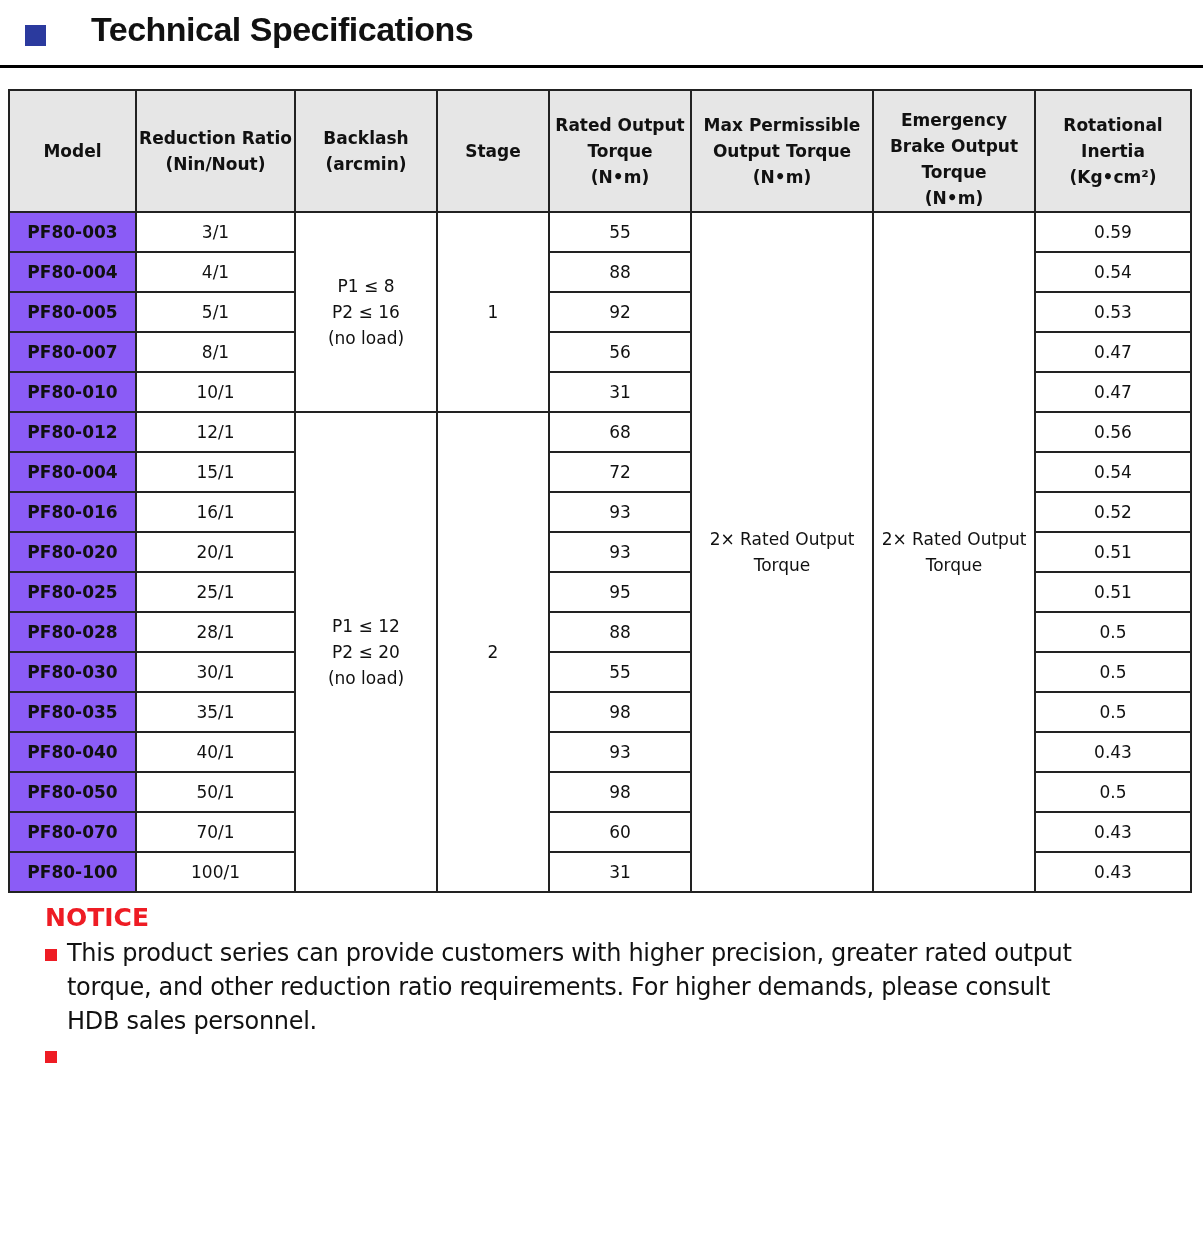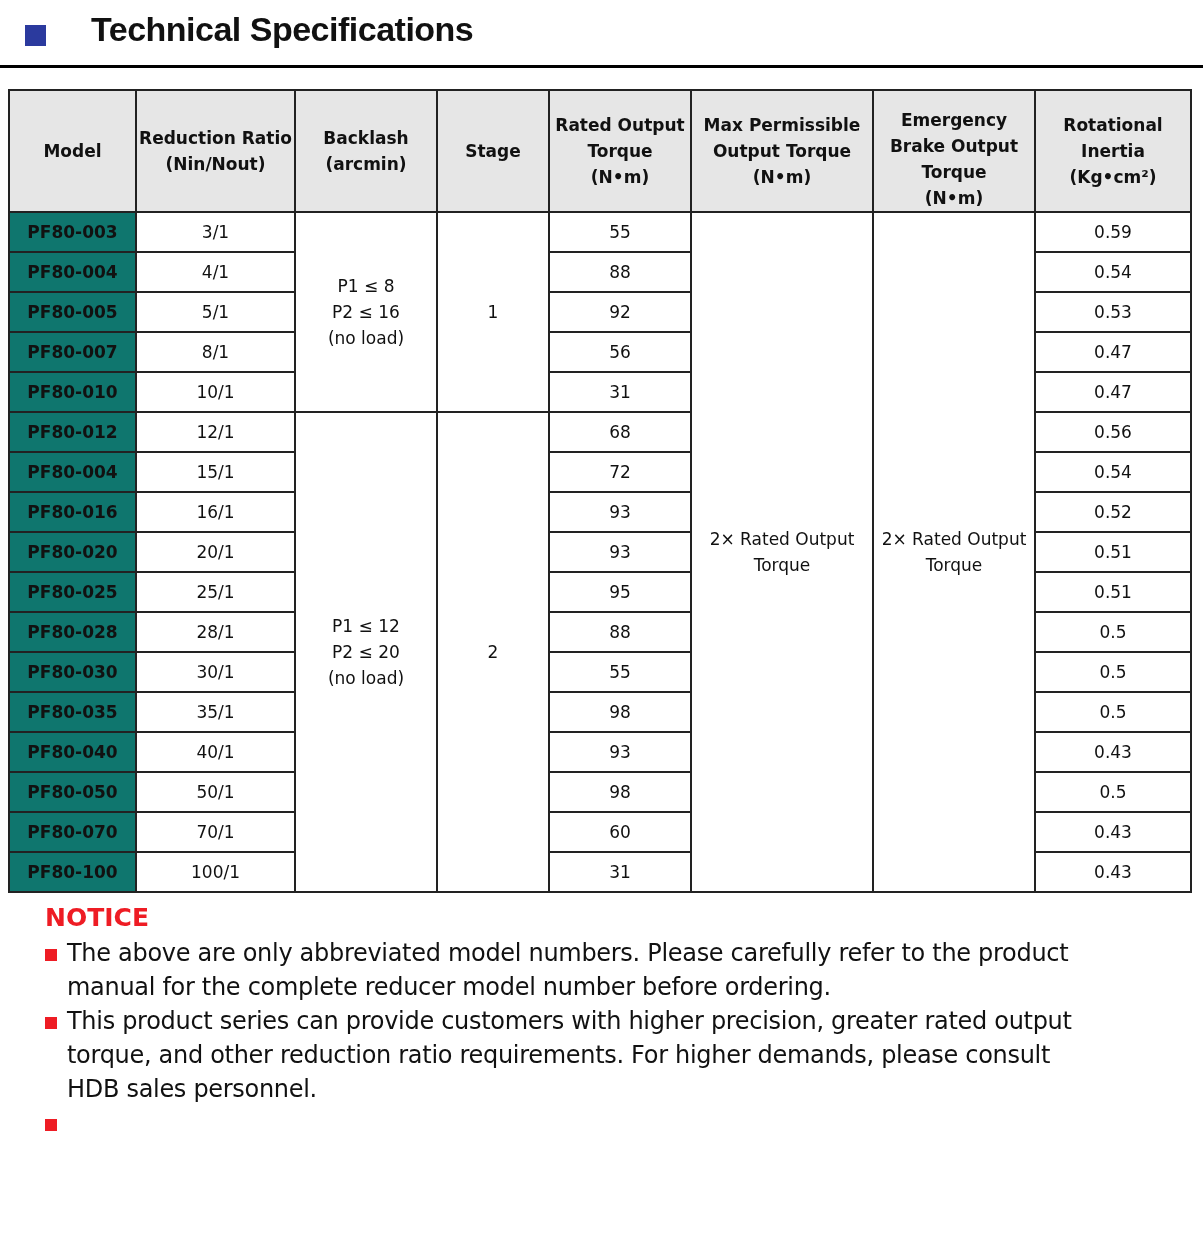--- a/index.html
+++ b/index.html
@@ -34,21 +34,21 @@
     font-family: "DejaVu Sans", sans-serif; font-size: 17px;
   }
   table.spec td, table.spec th {
     border: 2px solid #222; text-align: center; vertical-align: middle;
     padding: 0; box-sizing: border-box;
   }
   table.spec th {
     background: #e6e6e6; font-weight: bold; font-size: 17px; line-height: 26px; height: 100px;
   }
   table.spec td { height: 40px; background: #fff; }
-  table.spec td.model { background: #0f766e; font-weight: bold; }
+  table.spec td.model { background: #8b5cf6; font-weight: bold; }
   table.spec td.merged { line-height: 26px; }
 
   .notice {
     position: absolute; left: 26px; top: 900px; width: 1160px;
     font-family: "DejaVu Sans", sans-serif;
     margin-left: 19px;
   }
   .notice-title {
     color: #ee1c24; font-weight: bold; font-size: 25px; line-height: 36px;
   }
@@ -199,17 +199,17 @@
         <td>100/1</td>
         <td>31</td>
         <td>0.43</td>
       </tr>
     </tbody>
 </table>
 
 <div class="notice">
   <div class="notice-title">NOTICE</div>
   <div id="notice-list">
-      <div class="notice-item"><span class="bullet"></span><span>The above are only abbreviated model numbers. Please carefully refer to the product<br>manual for the complete reducer model number before ordering.</span></div>
+      <div class="notice-item"><span class="bullet"></span></div>
       <div class="notice-item"><span class="bullet"></span><span>This product series can provide customers with higher precision, greater rated output<br>torque, and other reduction ratio requirements. For higher demands, please consult<br>HDB sales personnel.</span></div>
       <div class="notice-item"><span class="bullet"></span></div>
     </div>
 </div>
 
 </body></html>

